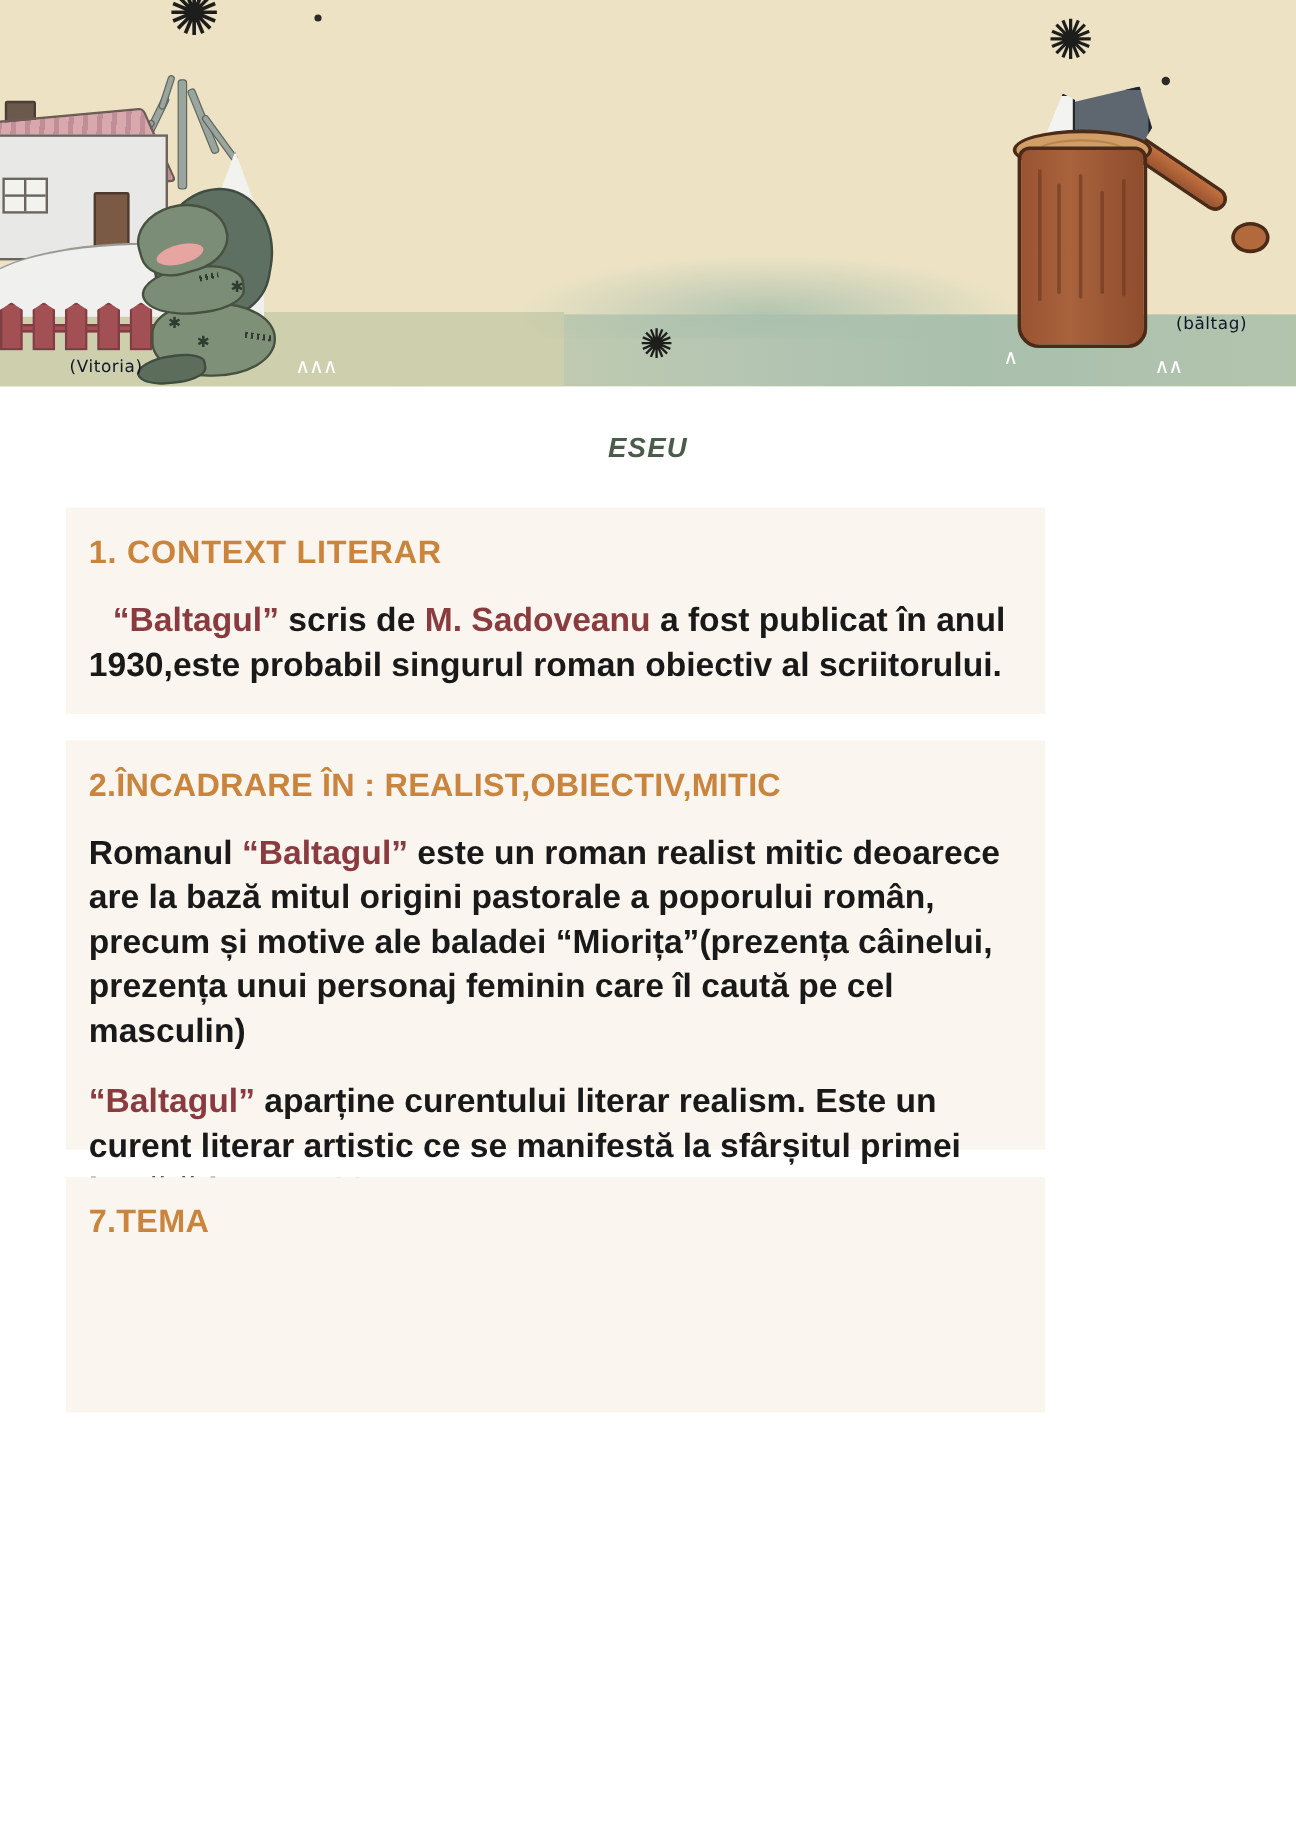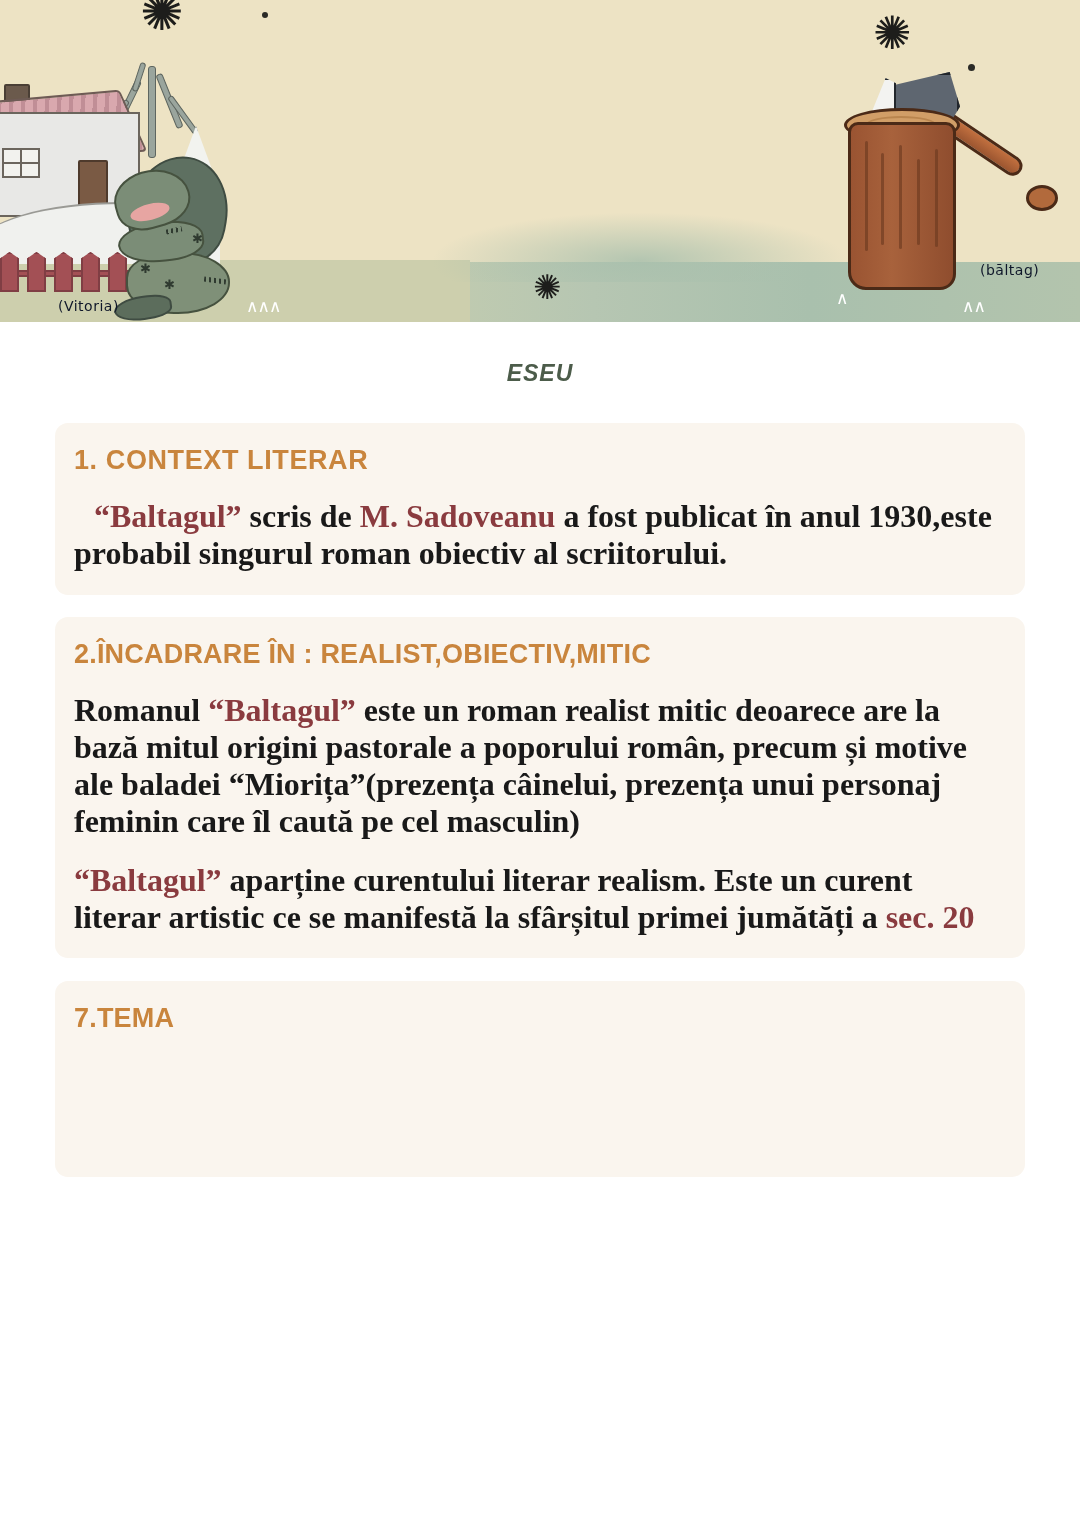--- a/index.html
+++ b/index.html
@@ -186,38 +186,38 @@
 
   
   .eseu {
     position:absolute; left:0; right:0; top:360px;
     text-align:center;
     font-family:"Liberation Sans", sans-serif;
     font-size:23px; font-weight:bold; font-style:italic;
     color:#4c5c4a; letter-spacing:1px;
   }
   .card {
-    position:absolute; left:55px; width:970px;
-    background:#faf5ee; border-radius:13px;
+    position:absolute; left:55px; width:816px;
+    background:#faf5ee; border-radius:0;
   }
   .card-1 { top:423px;  height:172px; }
   .card-2 { top:617px;  height:341px; }
   .card-3 { top:981px;  height:196px; }
 
   .sec-head {
     font-family:"Liberation Sans", sans-serif;
     font-weight:bold; color:#c9853d;
     font-size:27px; letter-spacing:.2px;
     padding:22px 0 0 19px;
   }
   .sec-head.h1 { letter-spacing:.6px; }
   .para {
-    font-family:Liberation Serif, serif;
+    font-family:Liberation Sans, sans-serif;
     font-weight:bold; color:#191919;
-    font-size:32px; line-height:37px;
+    font-size:28px; line-height:37px;
     padding:0 20px 0 19px;
   }
   .p-first { padding-top:22px; text-indent:20px; }
   .p-top   { padding-top:22px; }
   .p-next  { padding-top:22px; }
   .hl { color:#8a3b3f; }
 </style>
 </head>
 <body>
 

